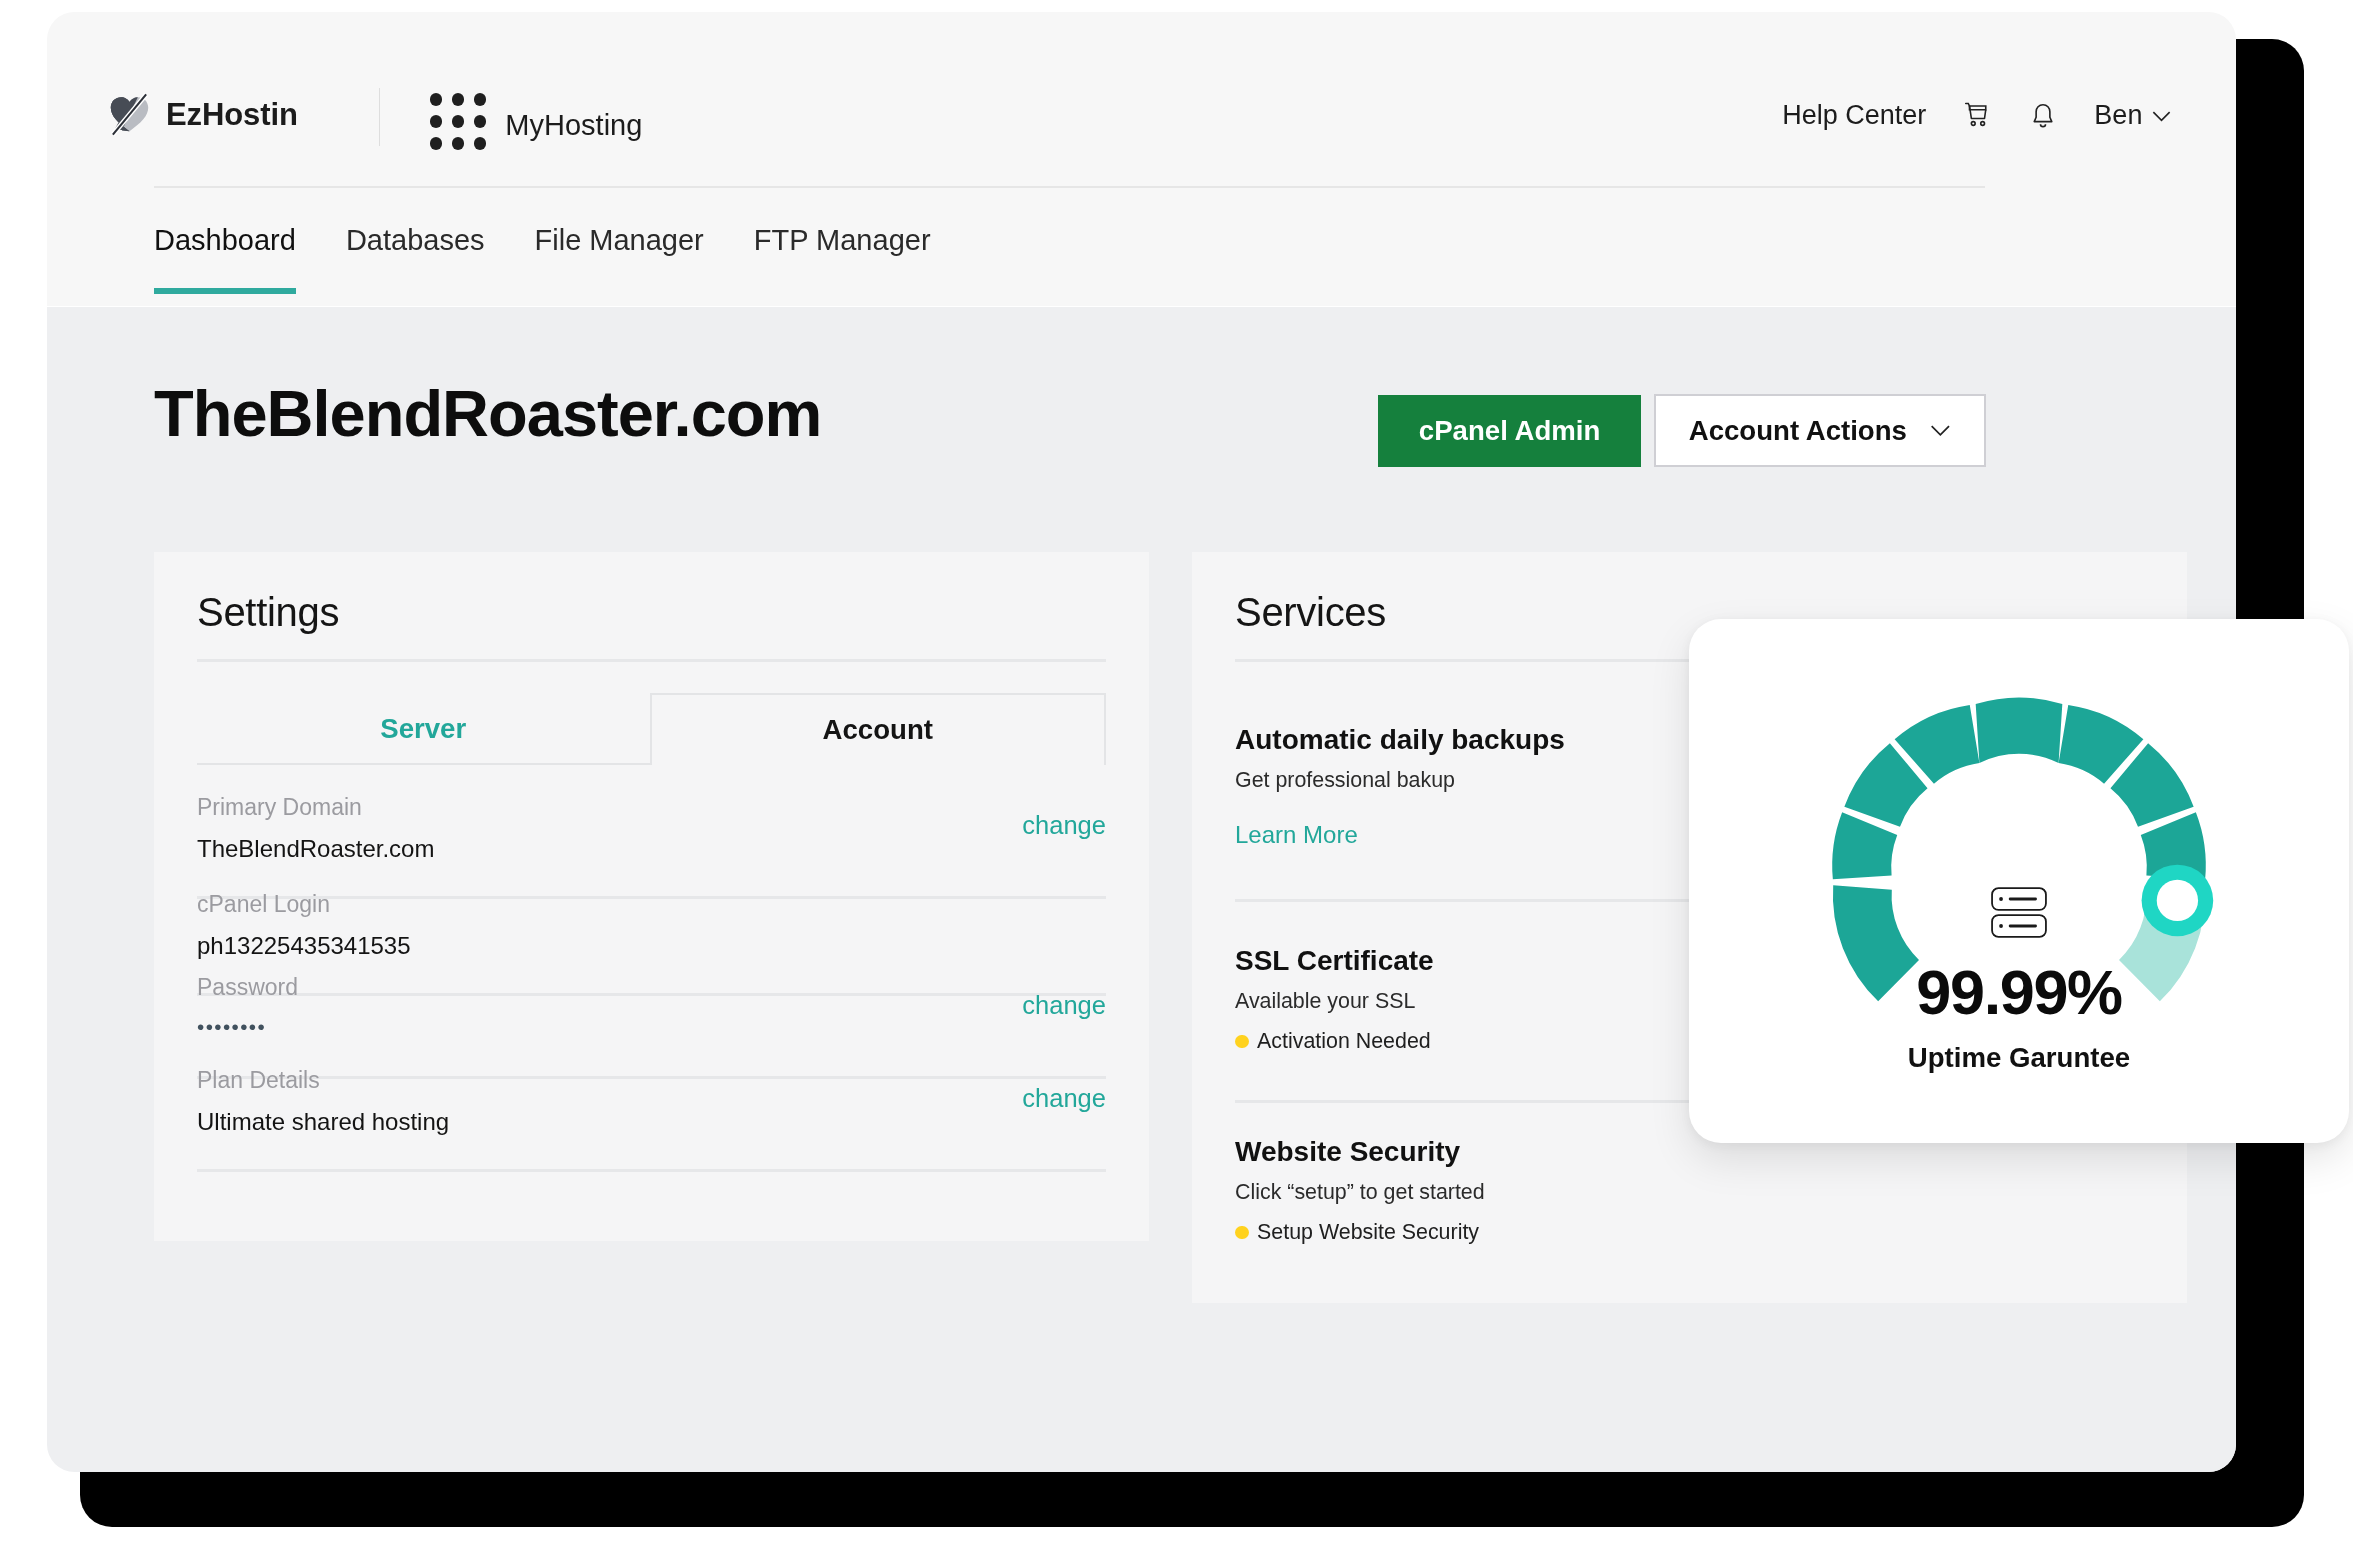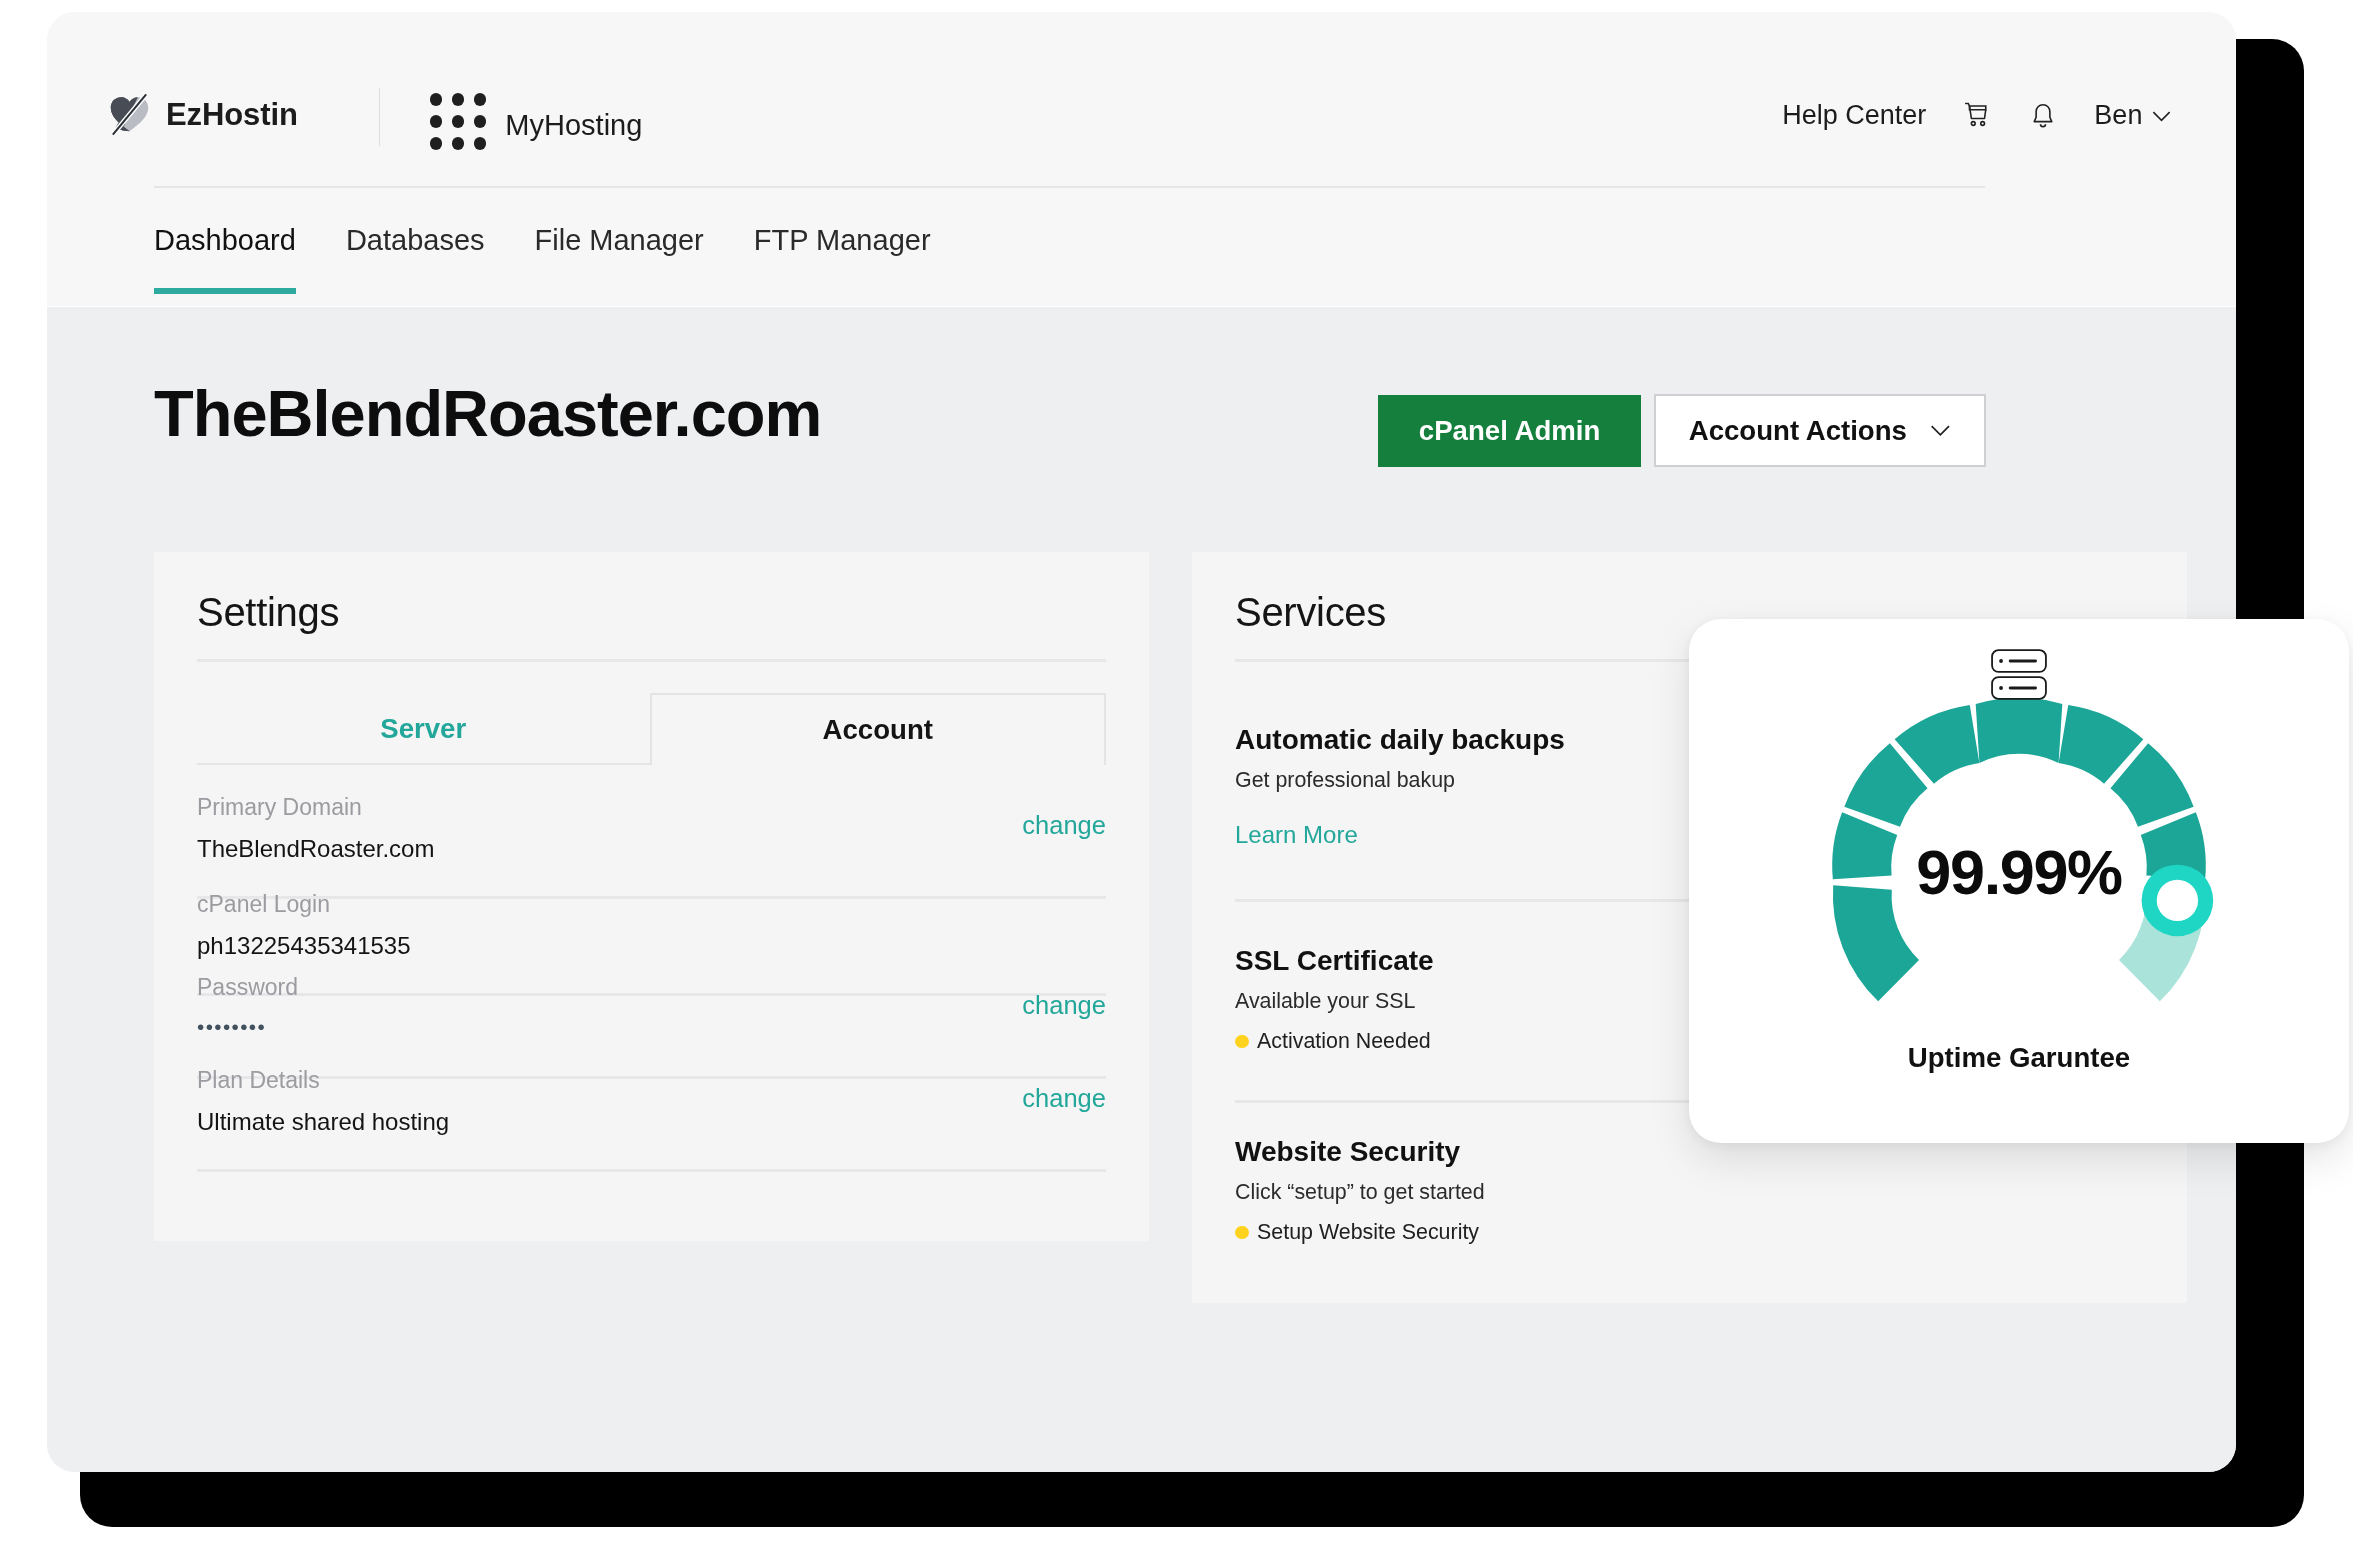--- a/index.html
+++ b/index.html
@@ -202,21 +202,21 @@
     box-shadow: 0 16.5px 41px rgba(0,0,0,0.10), 0 2.8px 11px rgba(0,0,0,0.05);
   }
   .gauge-wrap {
     position: absolute; left: 50%; top: 27.6px;
     transform: translateX(-50%);
     width: 427px; height: 427px;
   }
   .gauge-svg { width: 427px; height: 427px; display: block; }
   .gauge-center {
     position: absolute; left: 0; top: 0; width: 100%; height: 100%;
-    display: flex; flex-direction: column; align-items: center; justify-content: space-between;
+    display: flex; flex-direction: column; align-items: center; justify-content: flex-end;
     pointer-events: none;
   }
   .server-icon { width: 59px; height: 55px; display: block; margin-bottom: 20.7px; }
   .gauge-value {
     font-size: 63px; font-weight: 700; color: #0b0b0b; letter-spacing: -1.4px; line-height: 1;
   }
   .gauge-caption {
     font-size: 27.6px; font-weight: 700; color: #111111; margin-top: 18px; white-space: nowrap;
   }
 </style>

